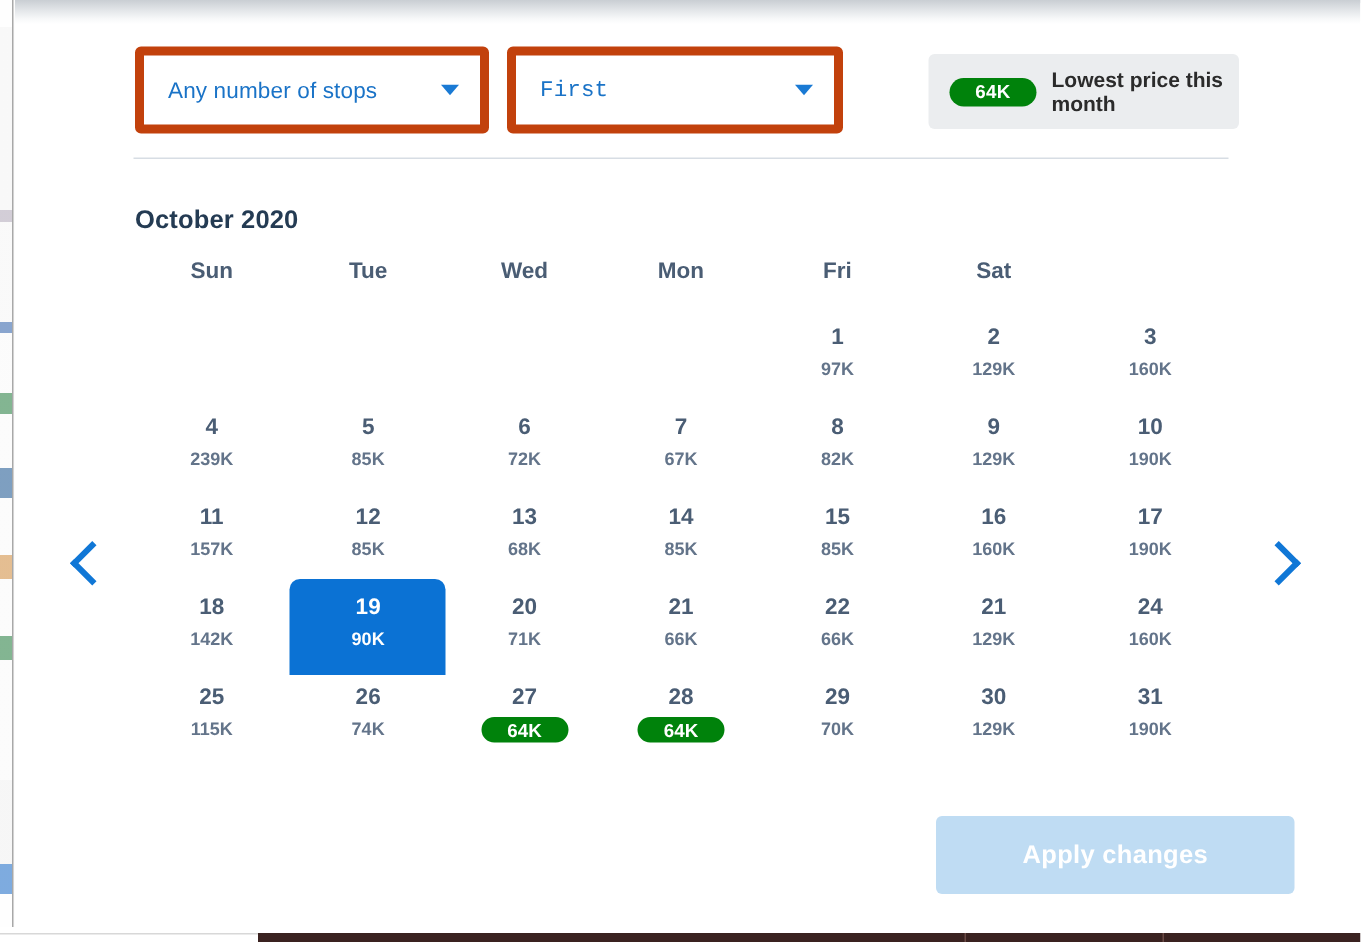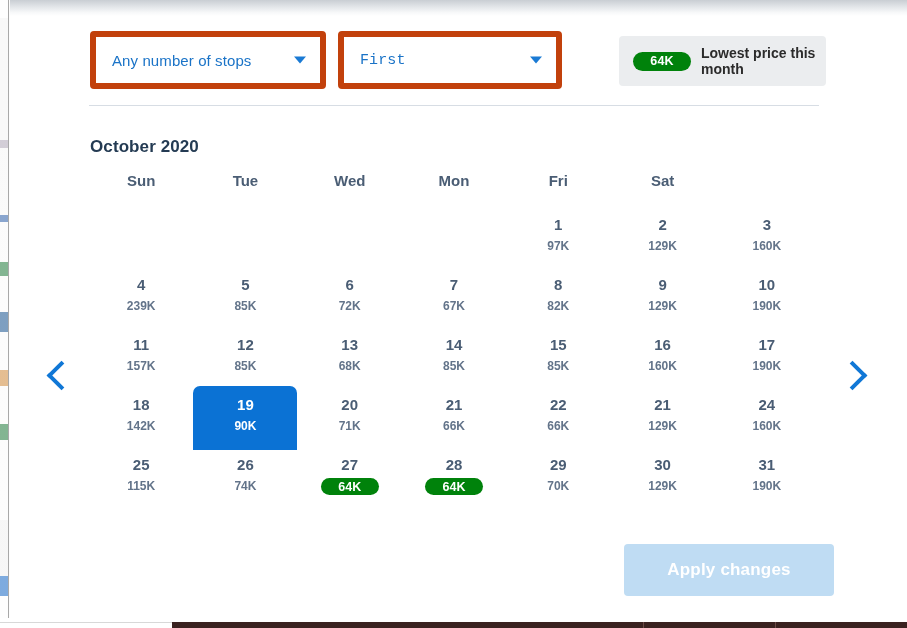--- a/index.html
+++ b/index.html
@@ -274,21 +274,21 @@
     border-right: 4px solid #1077d6;
   }
   .chev.left { transform: rotate(-135deg); margin-left: 5px; }
   .chev.right { transform: rotate(45deg); margin-right: 5px; }
 
   
   .apply-btn {
     position: absolute;
     left: 614px;
     top: 544px;
-    width: 210px;
+    width: 239px;
     height: 52px;
     border: none;
     border-radius: 4px;
     background: #bfdcf3;
     color: #ffffff;
     font-family: "Liberation Sans", sans-serif;
     font-size: 17px;
     font-weight: bold;
     letter-spacing: .2px;
     cursor: default;

